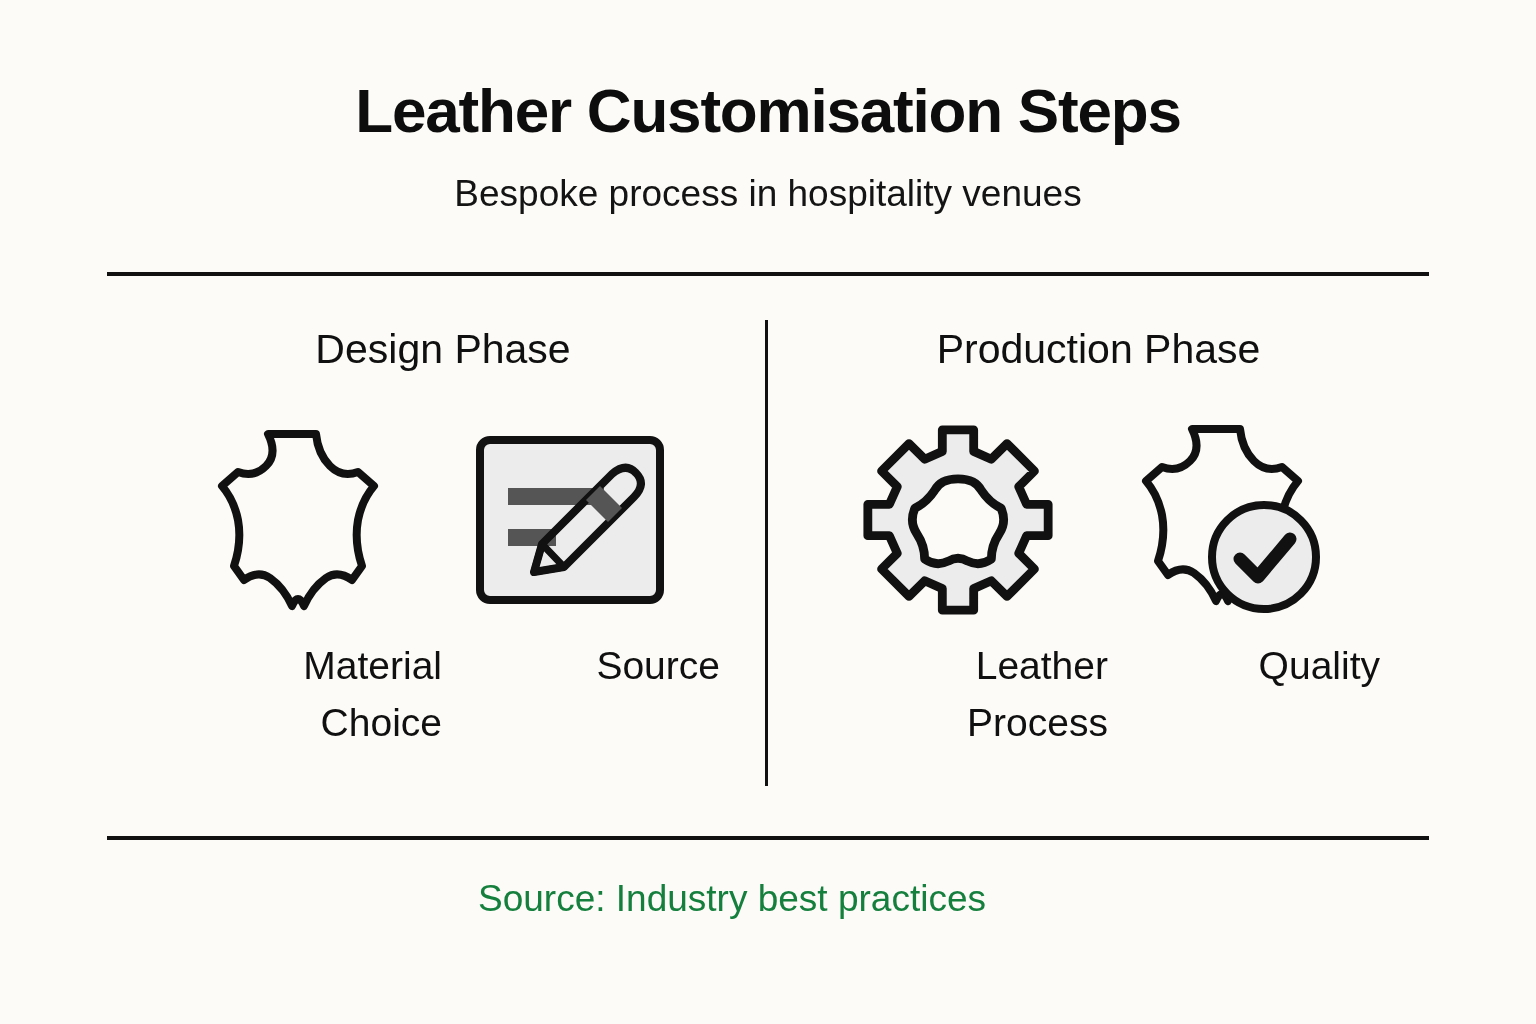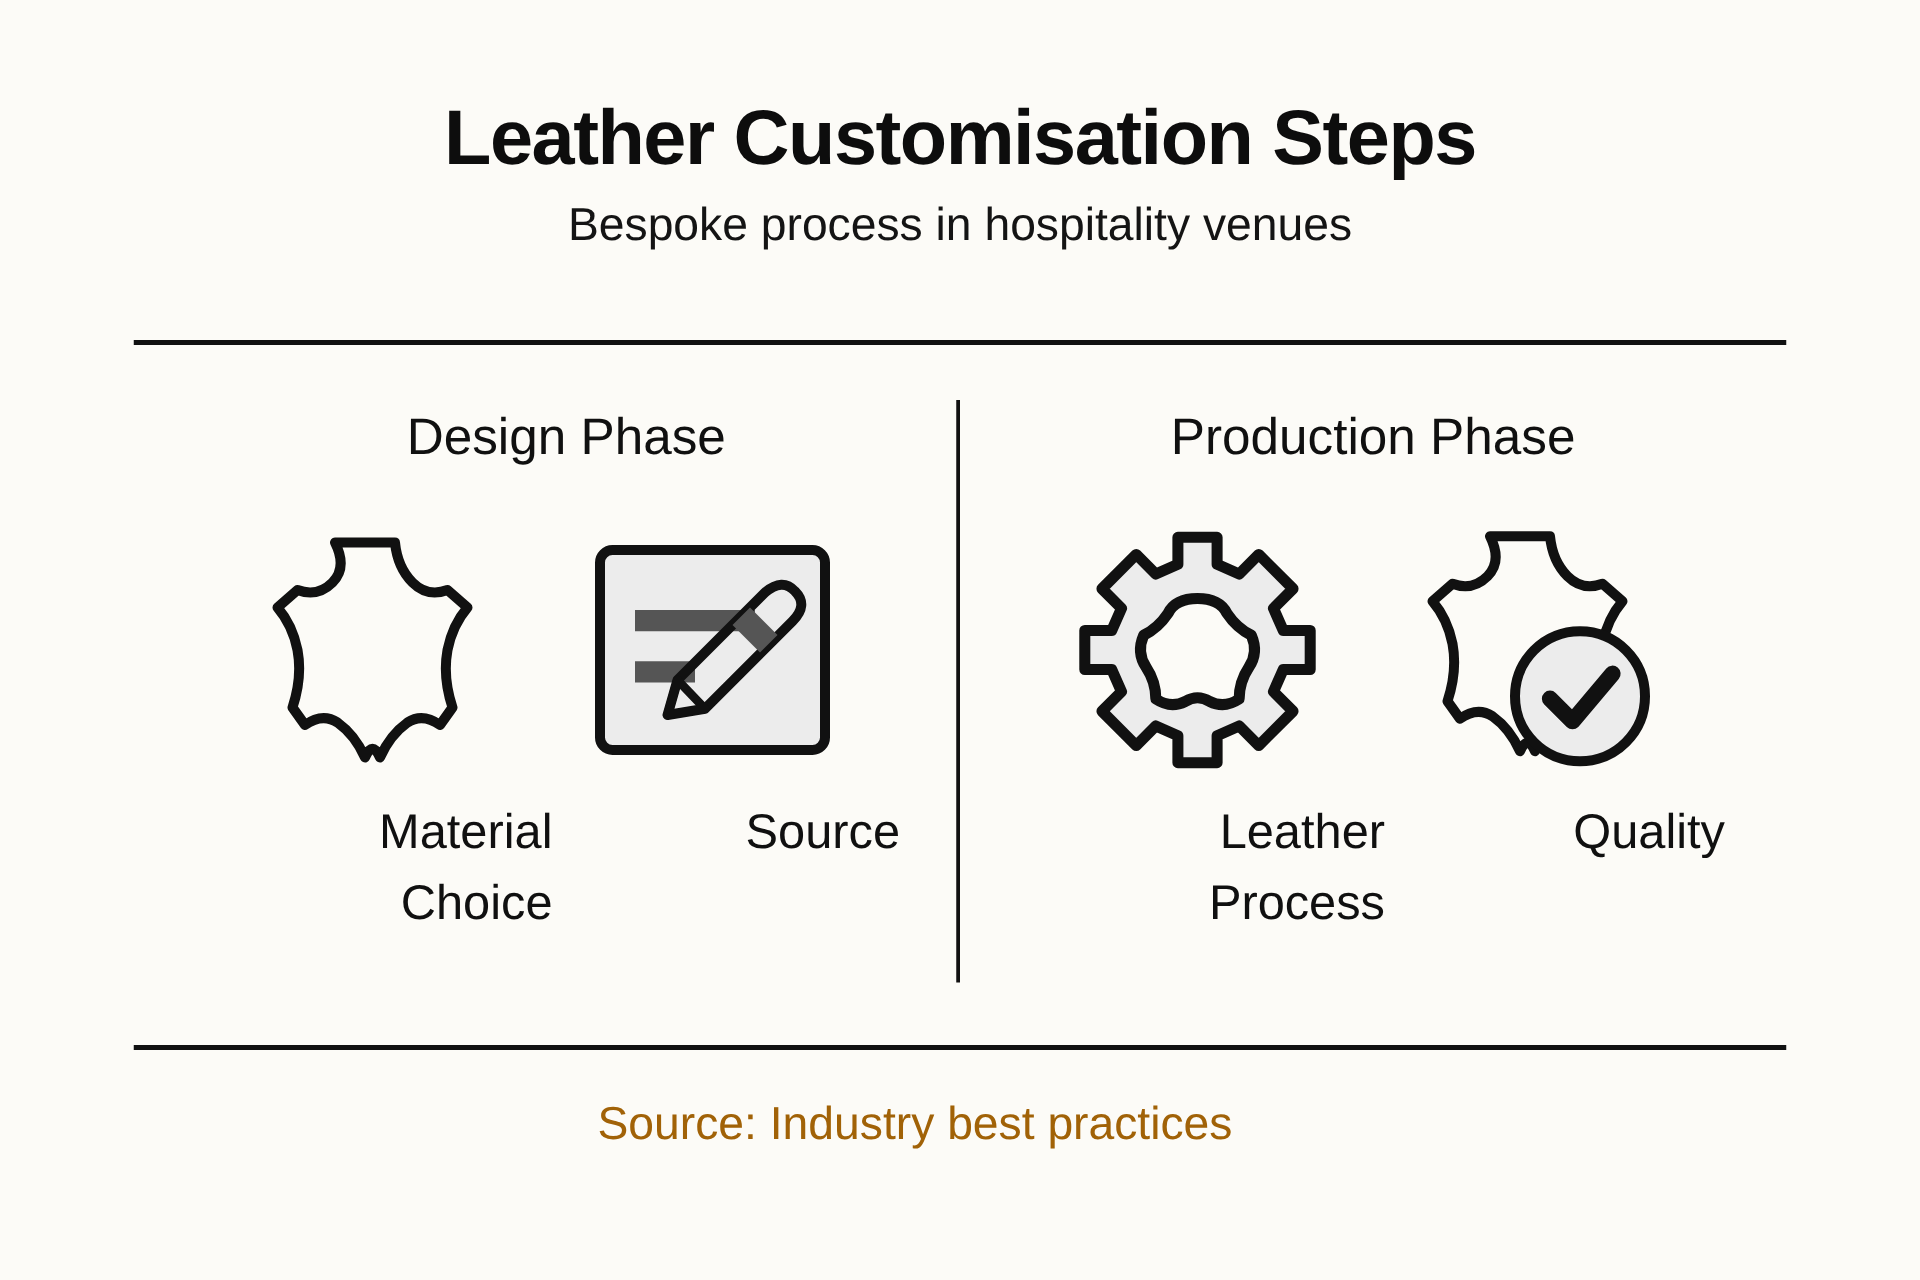--- a/index.html
+++ b/index.html
@@ -36,21 +36,21 @@
     letter-spacing: -1.2px;
     line-height: 1.05;
     color: #0d0d0d;
     margin: 0;
   }
   .subtitle {
     font-size: 37px;
     font-weight: 400;
     line-height: 1.1;
     color: #141414;
-    margin: 17px 0 0 0;
+    margin: 31px 0 0 0;
   }
 
   
   .rule {
     position: absolute;
     left: 107px;
     width: 1322px;
     height: 4px;
     background: #111111;
   }
@@ -70,21 +70,21 @@
   .phase-label {
     position: absolute;
     top: 326px;
     font-size: 41px;
     font-weight: 500;
     color: #101010;
     text-align: center;
     line-height: 1.15;
     white-space: nowrap;
   }
-  .phase-left  { left: 124px;  width: 658px; text-align: center; }
+  .phase-left  { left: 114px;  width: 658px; text-align: center; }
   .phase-right { left: 768px;  width: 661px; }
 
   
   .step {
     position: absolute;
     top: 420px;
     width: 300px;
     text-align: right;
   }
   .step-1 { left: 142px; }
@@ -111,21 +111,21 @@
 
   
   .footer {
     position: absolute;
     left: 0;
     top: 878px;
     width: 1464px;
     text-align: center;
     font-size: 37px;
     font-weight: 400;
-    color: #a16207;
+    color: #15803d;
   }
 </style>
 </head>
 <body>
 
 <div class="canvas">
 
   <div class="header">
     <div class="title">Leather Customisation Steps</div>
     <div class="subtitle">Bespoke process in hospitality venues</div>

